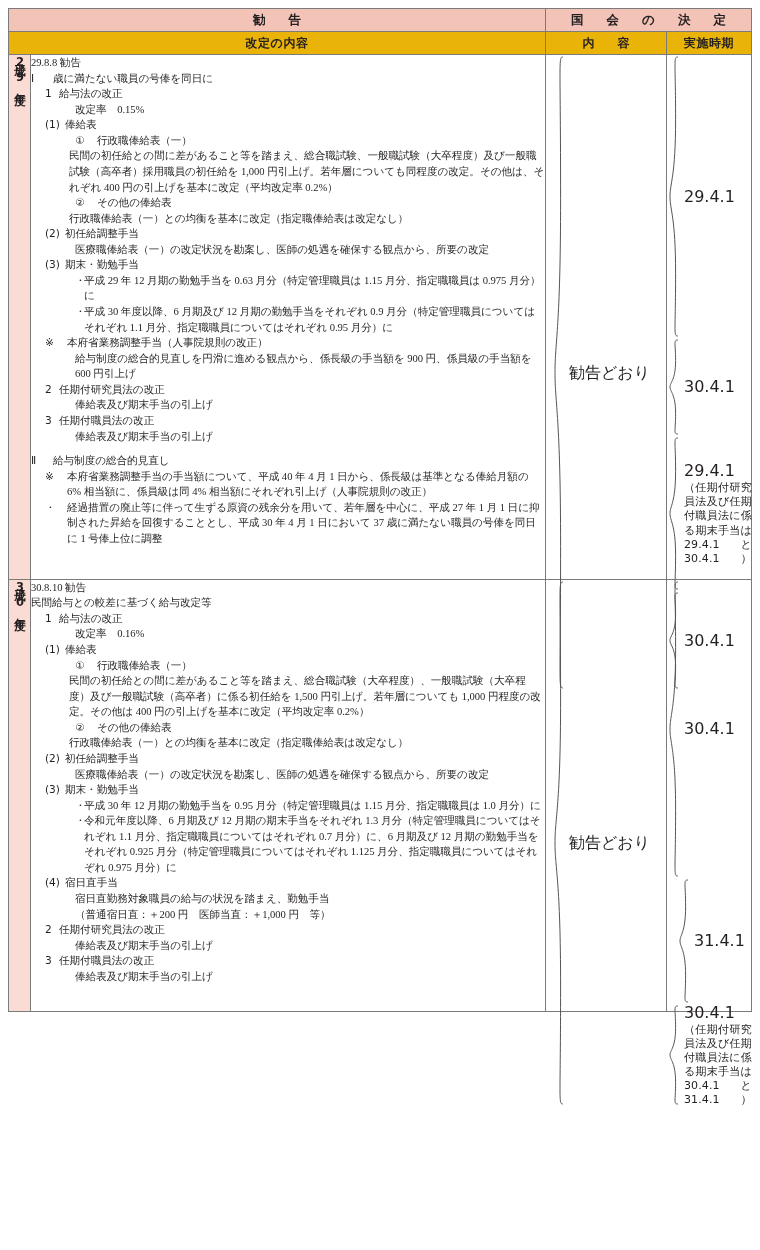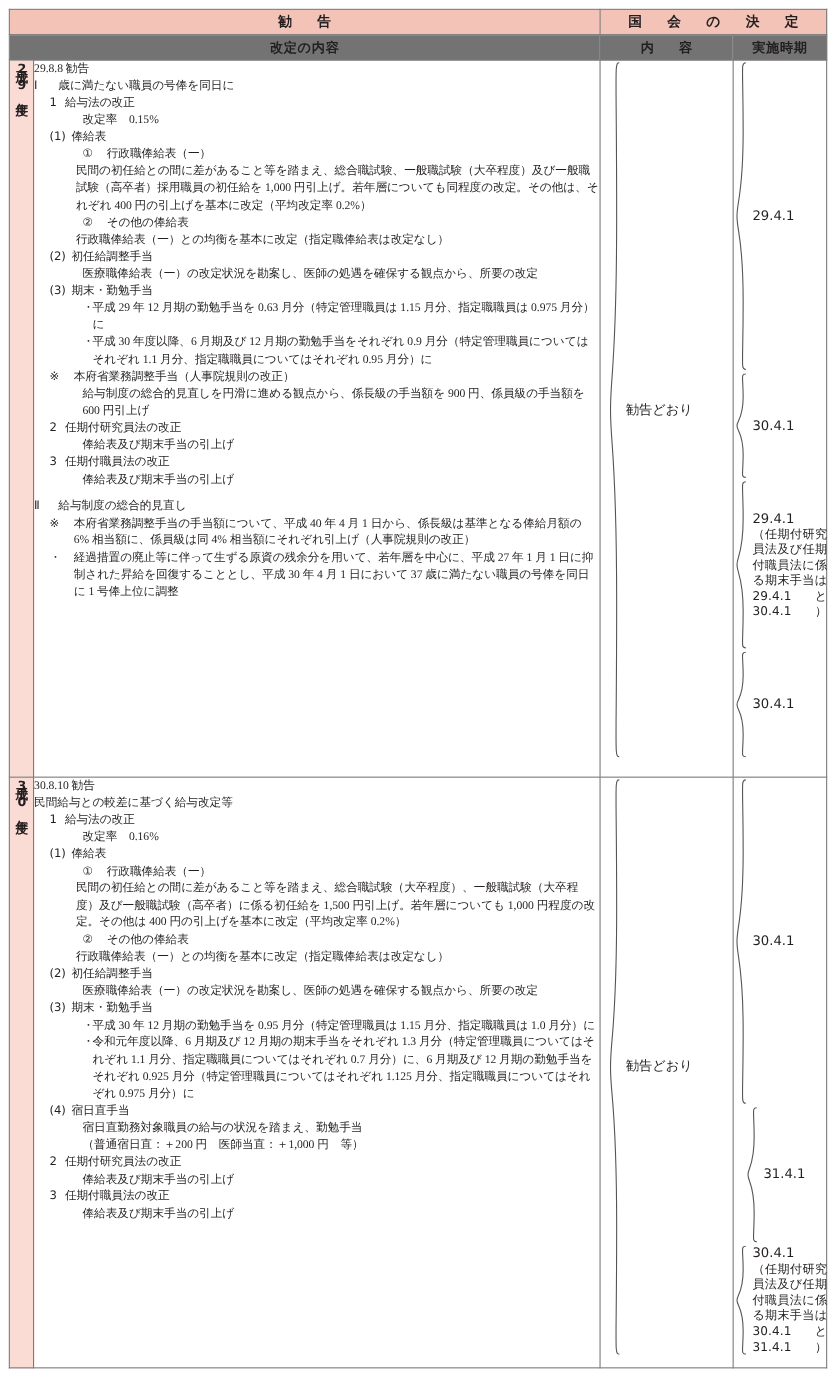--- a/index.html
+++ b/index.html
@@ -4,32 +4,32 @@
 <style>
   html,body{margin:0;padding:0;background:#ffffff;}
   body{
     width:760px;height:1250px;
     font-family:"DejaVu Sans","Liberation Sans",sans-serif;
     color:#231f20;
     -webkit-font-smoothing:antialiased;
   }
   .sheet{position:relative;width:760px;height:1250px;box-sizing:border-box;padding:8px 8px 6px 8px;}
   table.doc{
-    width:744px;height:1236px;border-collapse:collapse;table-layout:fixed;
+    width:744px;height:1004px;border-collapse:collapse;table-layout:fixed;
     border:1.2px solid #7b7b7b;
   }
   table.doc td,table.doc th{border:0.8px solid #7b7b7b;padding:0;vertical-align:top;}
 
   
   .hdr-top{
     background:#f4c3b8;text-align:center;font-weight:bold;font-size:12.5px;
     height:22px;line-height:22px;letter-spacing:.42em;text-indent:.42em;color:#231f20;
   }
   .hdr-sub{
-    background:#737373;text-align:center;font-size:12px;
+    background:#eab308;text-align:center;font-size:12px;
     height:22px;line-height:22px;letter-spacing:.05em;color:#231f20;
   }
   .hdr-sub.sp{letter-spacing:.45em;text-indent:.45em;}
 
   
   .yearcell{
     background:#fbdcd5;text-align:center;vertical-align:middle;
     width:22px;
   }
   .yearcell .vtext{
@@ -68,21 +68,21 @@
   .timecell{width:85px;}
   .brace-row{position:absolute;display:flex;align-items:center;}
   .brace{
     position:relative;flex:0 0 auto;width:11px;
     color:#555;
   }
   .brace svg{display:block;}
   .brace-label{
     font-size:11px;color:#231f20;padding-left:4px;line-height:1.25;
   }
-  .brace-label .big{font-size:12px;display:block;}
+  .brace-label .big{font-size:16px;display:block;}
   .brace-label .note{
     font-size:11px;display:block;line-height:1.28;letter-spacing:.01em;
     width:68px;text-align:justify;text-align-last:justify;
   }
 </style>
 </head>
 <body>
 
 <div class="sheet">
   <table class="doc">

